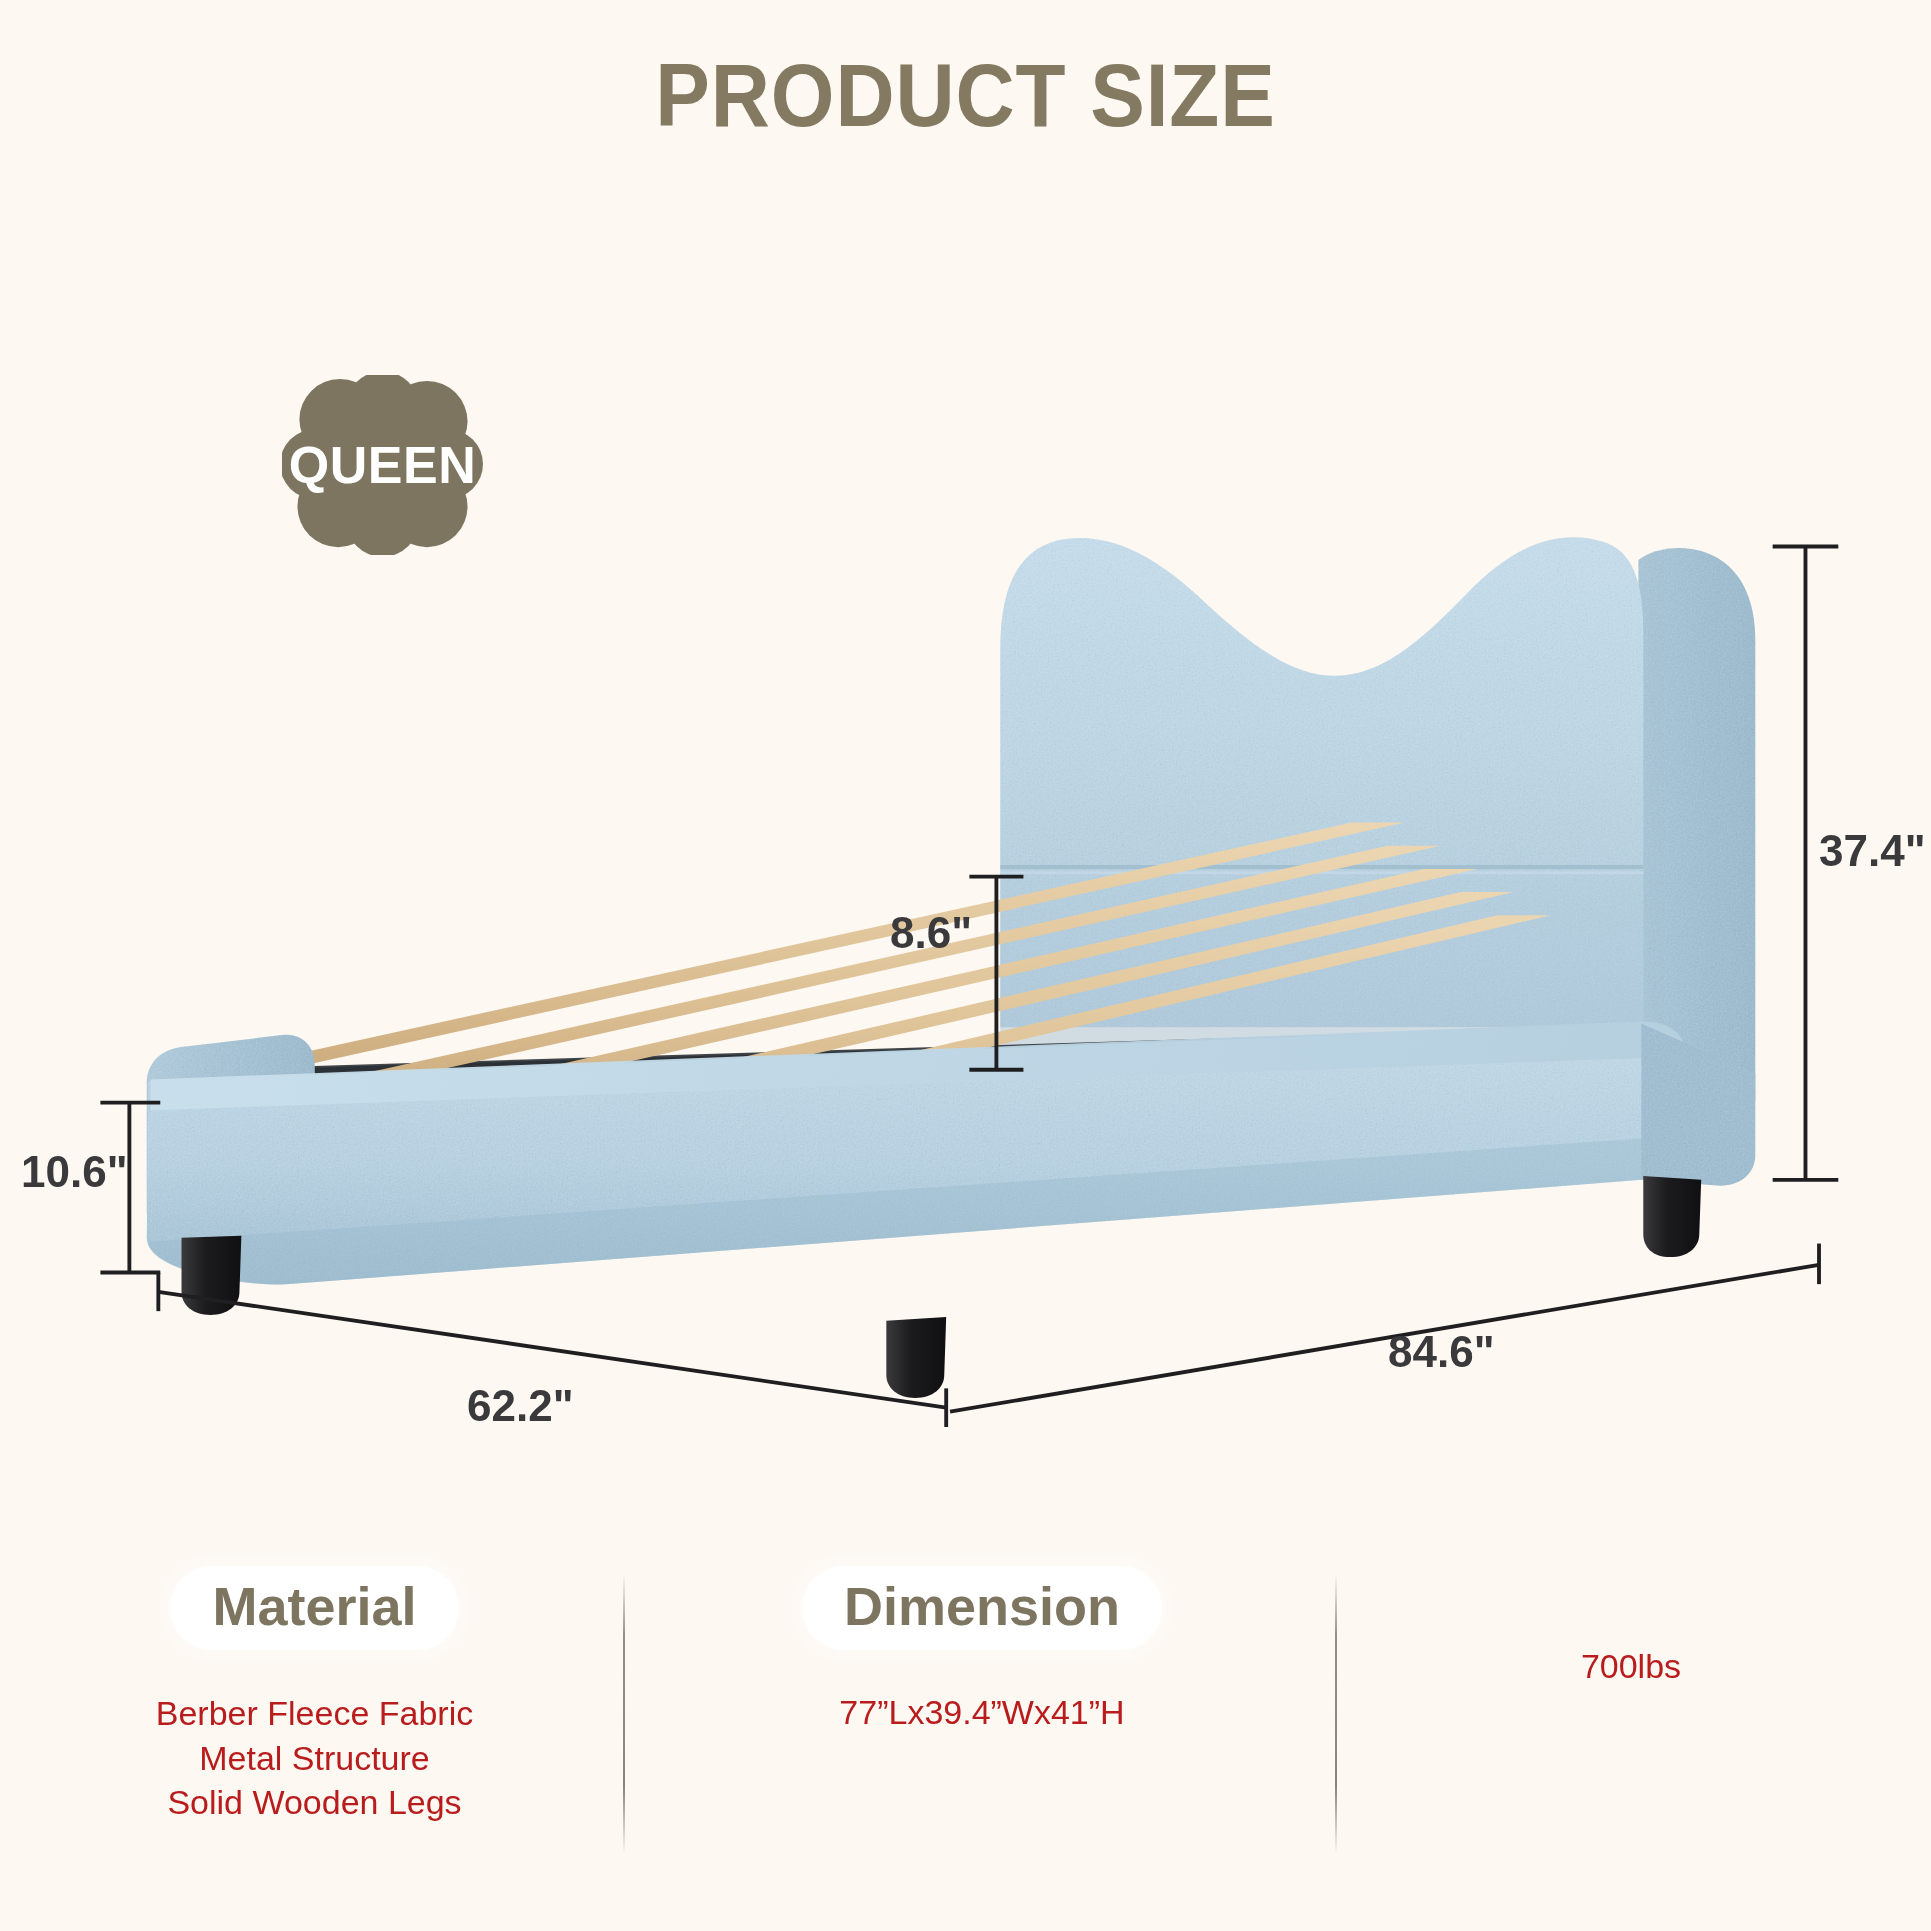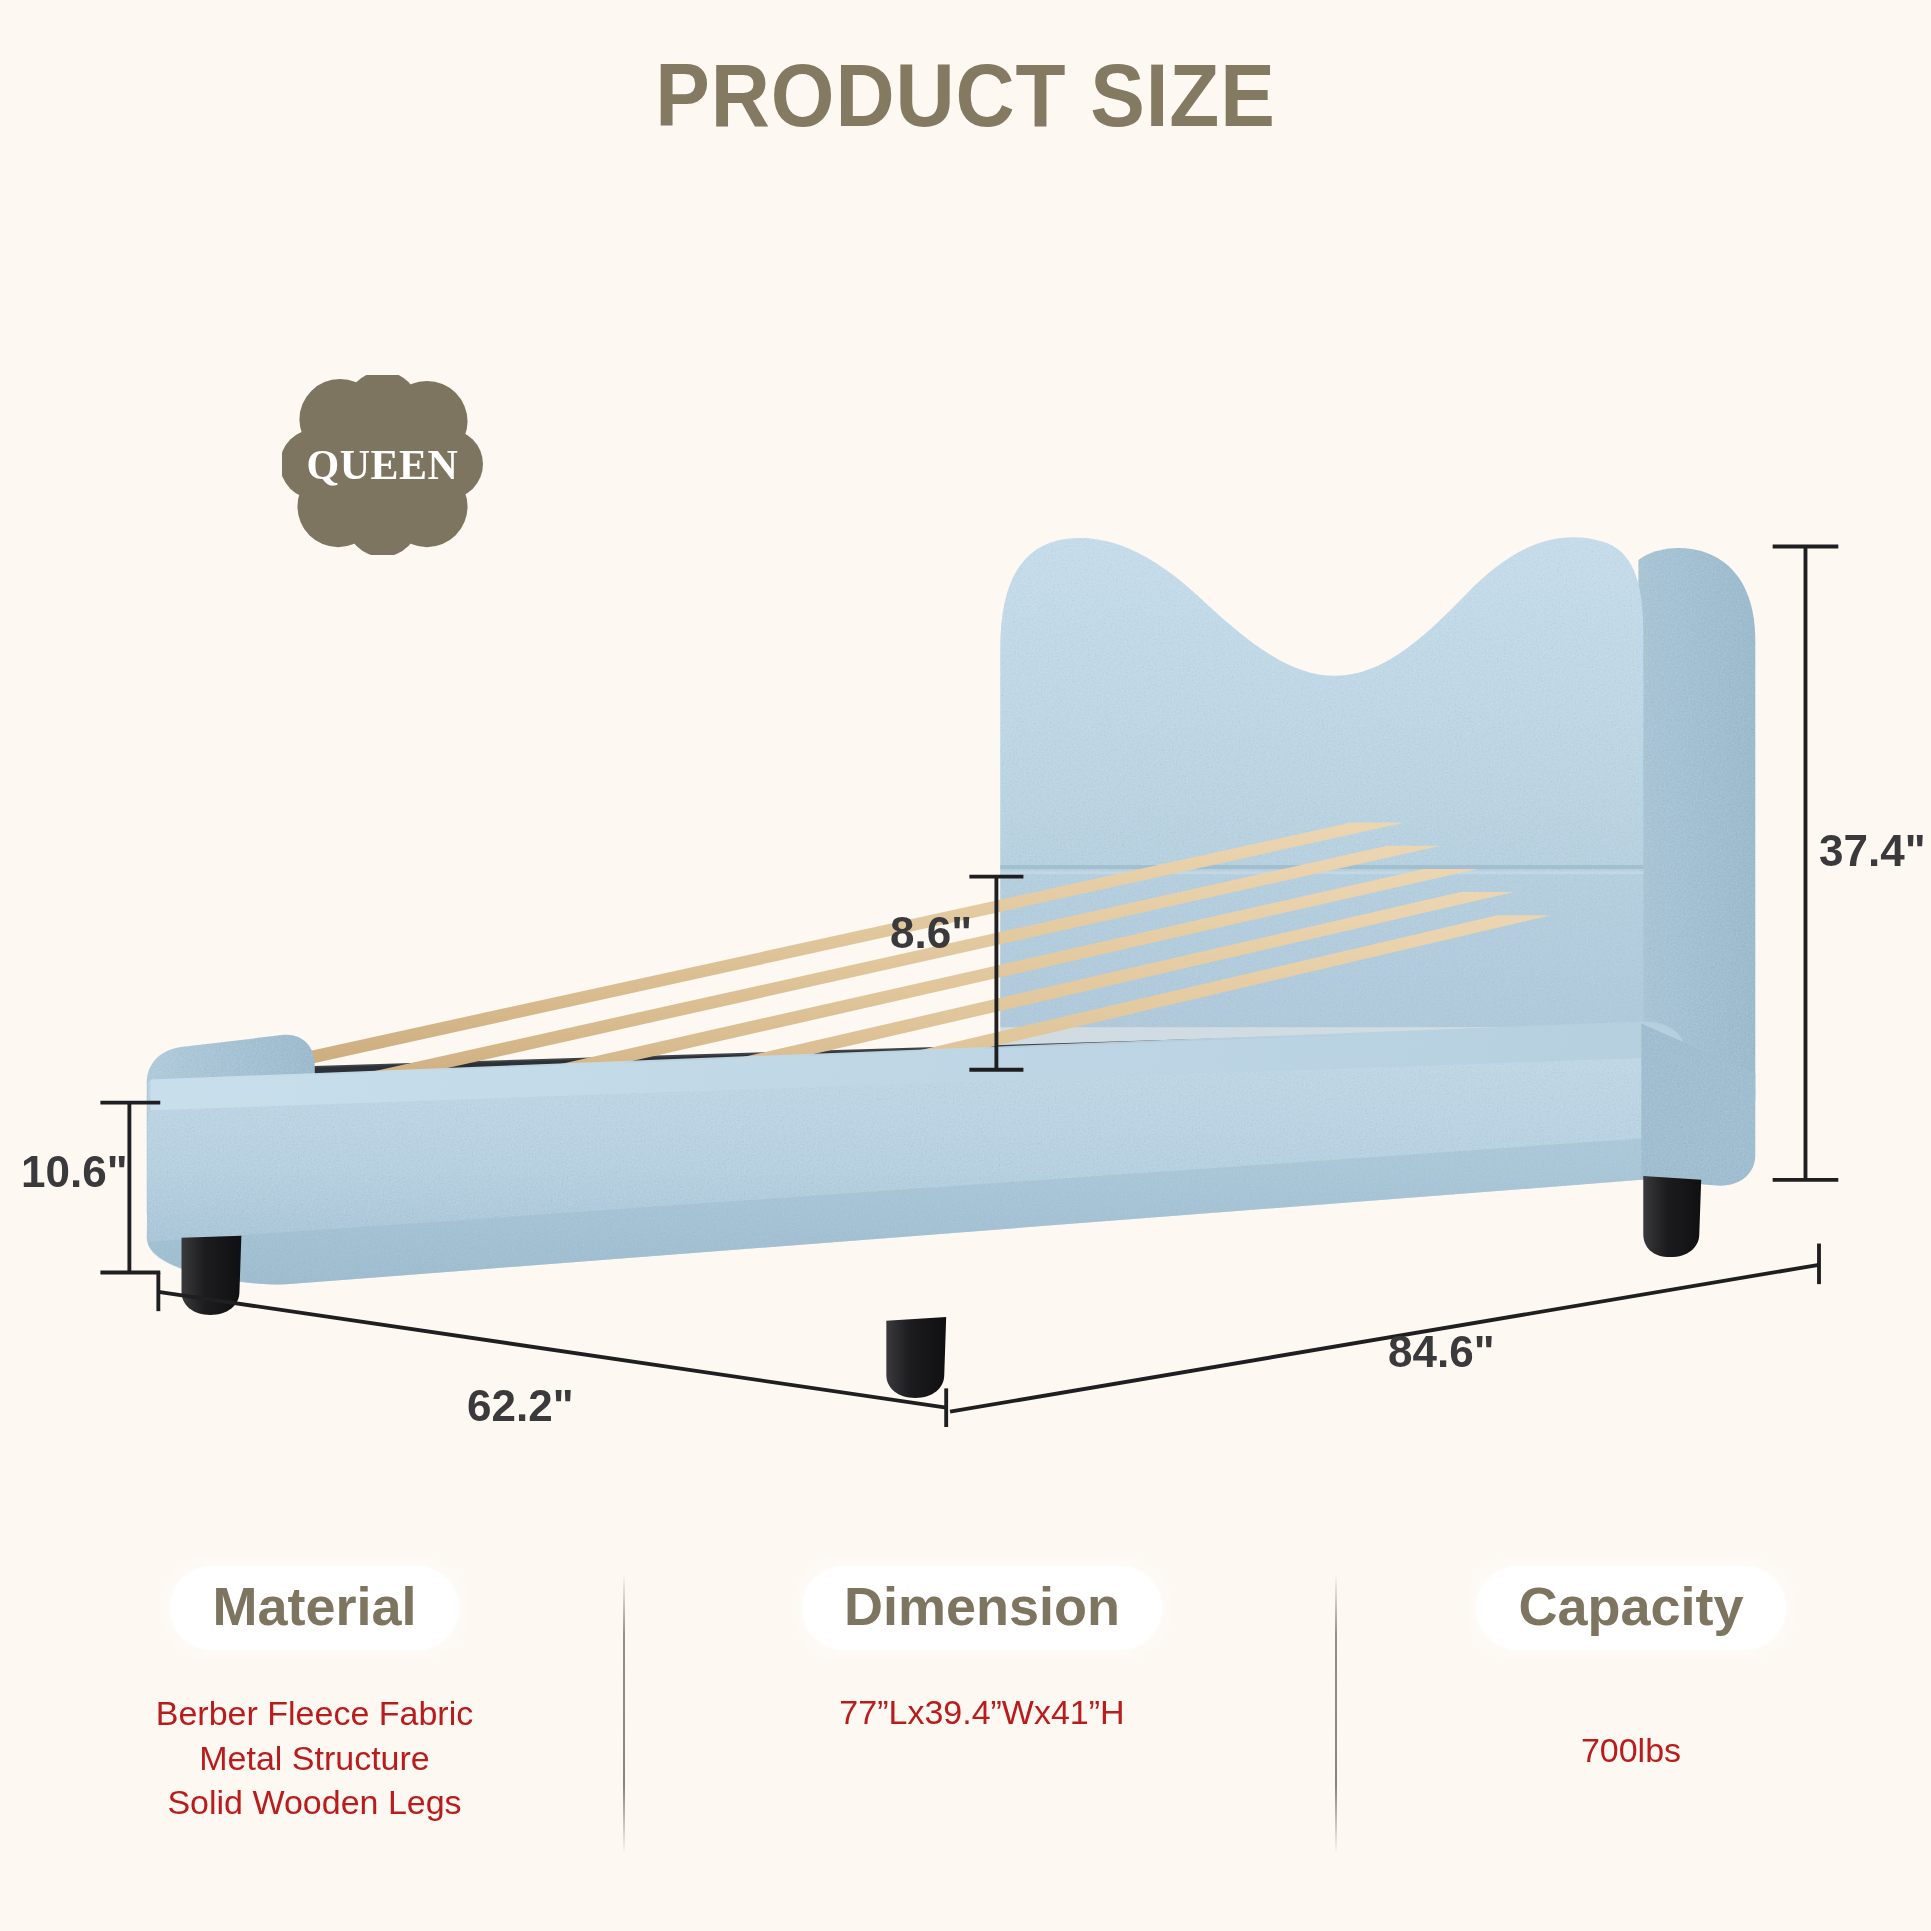--- a/index.html
+++ b/index.html
@@ -62,24 +62,23 @@
   }
   #queen-badge svg { display: block; width: 100%; height: 100%; }
   #queen-label {
     position: absolute;
     left: 0; top: 0;
     width: 201px; height: 180px;
     display: flex;
     align-items: center;
     justify-content: center;
     color: #ffffff;
-    font-size: 42px;
+    font-size: 52px;
     font-weight: 700;
     letter-spacing: 0.5px;
-    font-family: Liberation Serif, serif;
   }
 
   
   #bed { position: absolute; left: 0; top: 0; width: 1931px; height: 1931px; }
   #bed svg { display: block; width: 1931px; height: 1931px; }
 
   
   .dim {
     position: absolute;
     font-weight: 700;
@@ -345,19 +344,18 @@
 Metal Structure
 Solid Wooden Legs</div>
     </div>
 
     <div class="info-col" id="col-dimension">
       <div class="pill">Dimension</div>
       <div class="info-body" style="white-space:pre-line">77”Lx39.4”Wx41”H</div>
     </div>
 
     <div class="info-col" id="col-capacity">
-      <div class="pill">Capacity</div>
       <div class="info-body" style="white-space:pre-line">700lbs</div>
     </div>
   </div>
 
 </div>
 
 
 </body></html>

